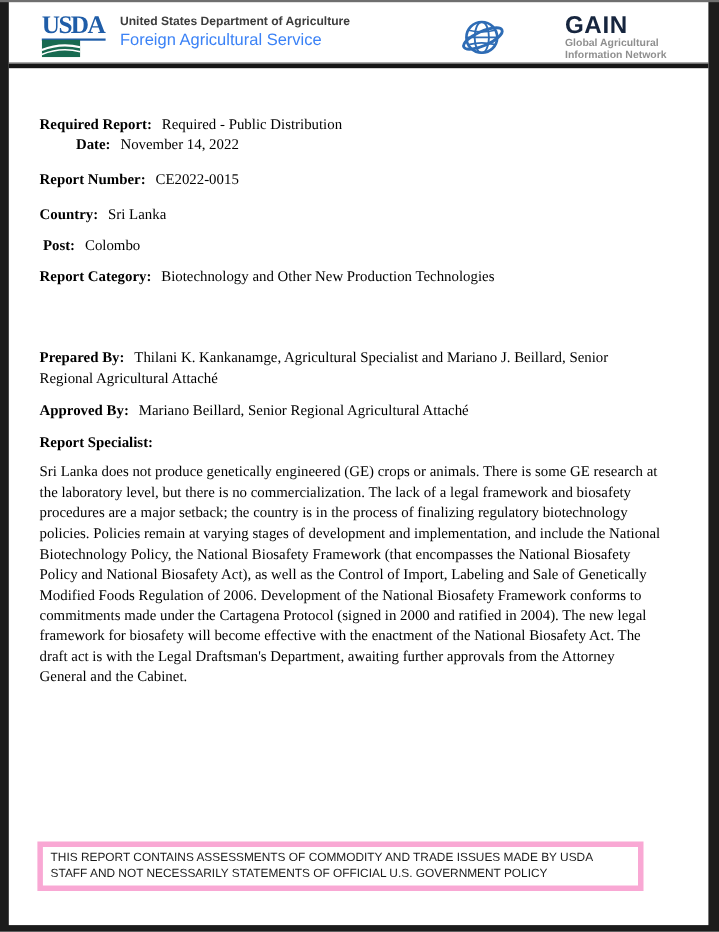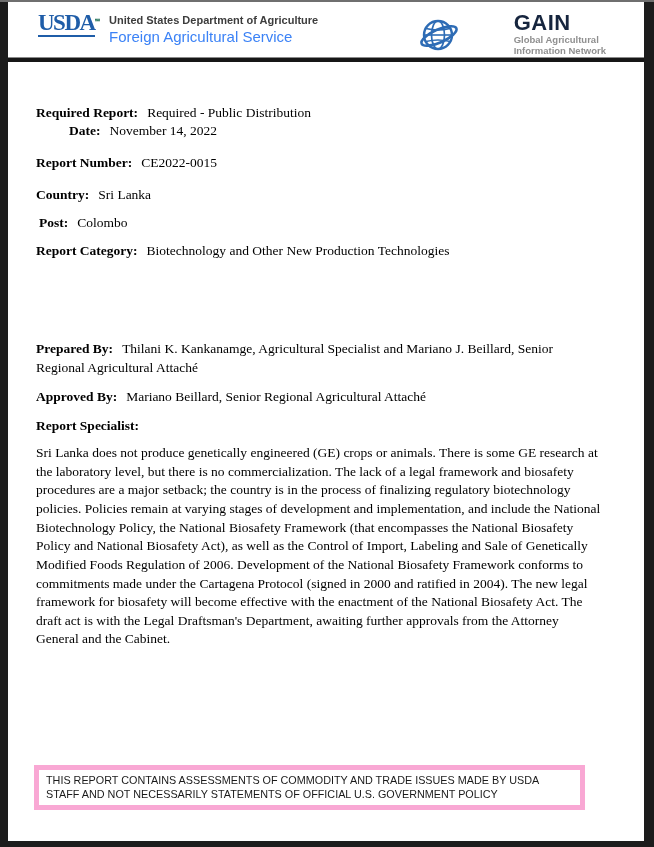--- a/index.html
+++ b/index.html
@@ -19,34 +19,34 @@
     width: 636px; height: 841px;
     background: #ffffff;
   }
   
   .header {
     display: flex; justify-content: space-between; align-items: flex-start;
     padding: 13px 38px 0 30px; height: 44px;
     font-family: "Liberation Sans", sans-serif;
   }
   .usda-lockup { display: flex; align-items: flex-start; }
-  .usda-mark { display: flex; flex-direction: row; width: 62px; }
+  .usda-mark { display: flex; flex-direction: column; width: 62px; }
   .usda-word {
     font-family: "Liberation Serif", serif;
     font-weight: bold; font-style: normal;
     font-size: 23px; line-height: 0.85; letter-spacing: -1.5px;
     color: #1f5da8;
     border-bottom: 2.5px solid #1f5da8;
     padding-bottom: 2px; width: 58px;
   }
   .usda-symbol { margin-top: -1px; display: block; }
   .usda-text { margin-left: 9px; margin-top: 1px; }
   .dept { font-size: 11px; font-weight: bold; color: #3d3d3d; line-height: 1.2; }
   .agency { font-size: 15px; color: #3b82f6; line-height: 1.15; margin-top: 1px; }
-  .gain-lockup { display: flex; align-items: flex-end; gap: 48px; }
+  .gain-lockup { display: flex; align-items: flex-start; gap: 48px; }
   .globe { margin-right: 6px; margin-top: 1px; }
   .gain-acronym {
     font-size: 22px; font-weight: bold; color: #16253e;
     line-height: 0.95; letter-spacing: 0.5px;
   }
   .gain-sub { font-size: 9.5px; font-weight: bold; color: #8f8f8f; line-height: 1.2; }
   .rule { height: 4px; background: #161616; border-top: 1px solid #8a8a8a; }
   
   .content { padding: 0 44px 0 28px; color: #000; }
   .line { margin: 0; font-size: 13.5px; line-height: 1.35; }
@@ -56,21 +56,21 @@
     margin-top: 42px;
     display: flex; justify-content: space-between; align-items: flex-start; flex-direction: column;
   }
   .meta-right { text-align: right; margin-right: 52px; }
   .meta-right .rn { margin-top: 14px; }
   .report-name { margin: 52px 0 0 0; font-size: 17.5px; line-height: 1.3; }
   .report-name .v { margin-left: 8px; }
   .country { margin-top: 13px; }
   .post { margin-top: 10px; padding-left: 3px; }
   .category { margin-top: 10px; }
-  .prepared { margin-top: 80px; }
+  .prepared { margin-top: 56px; }
   .approved { margin-top: 11px; }
   .highlights-label { margin-top: 11px; }
   .para {
     margin: 9px 0 0 0;
     font-size: 13.5px; line-height: 1.38;
     width: 566px;
   }
   
   .disclaimer {
     position: absolute; left: 26px; bottom: 31px;

